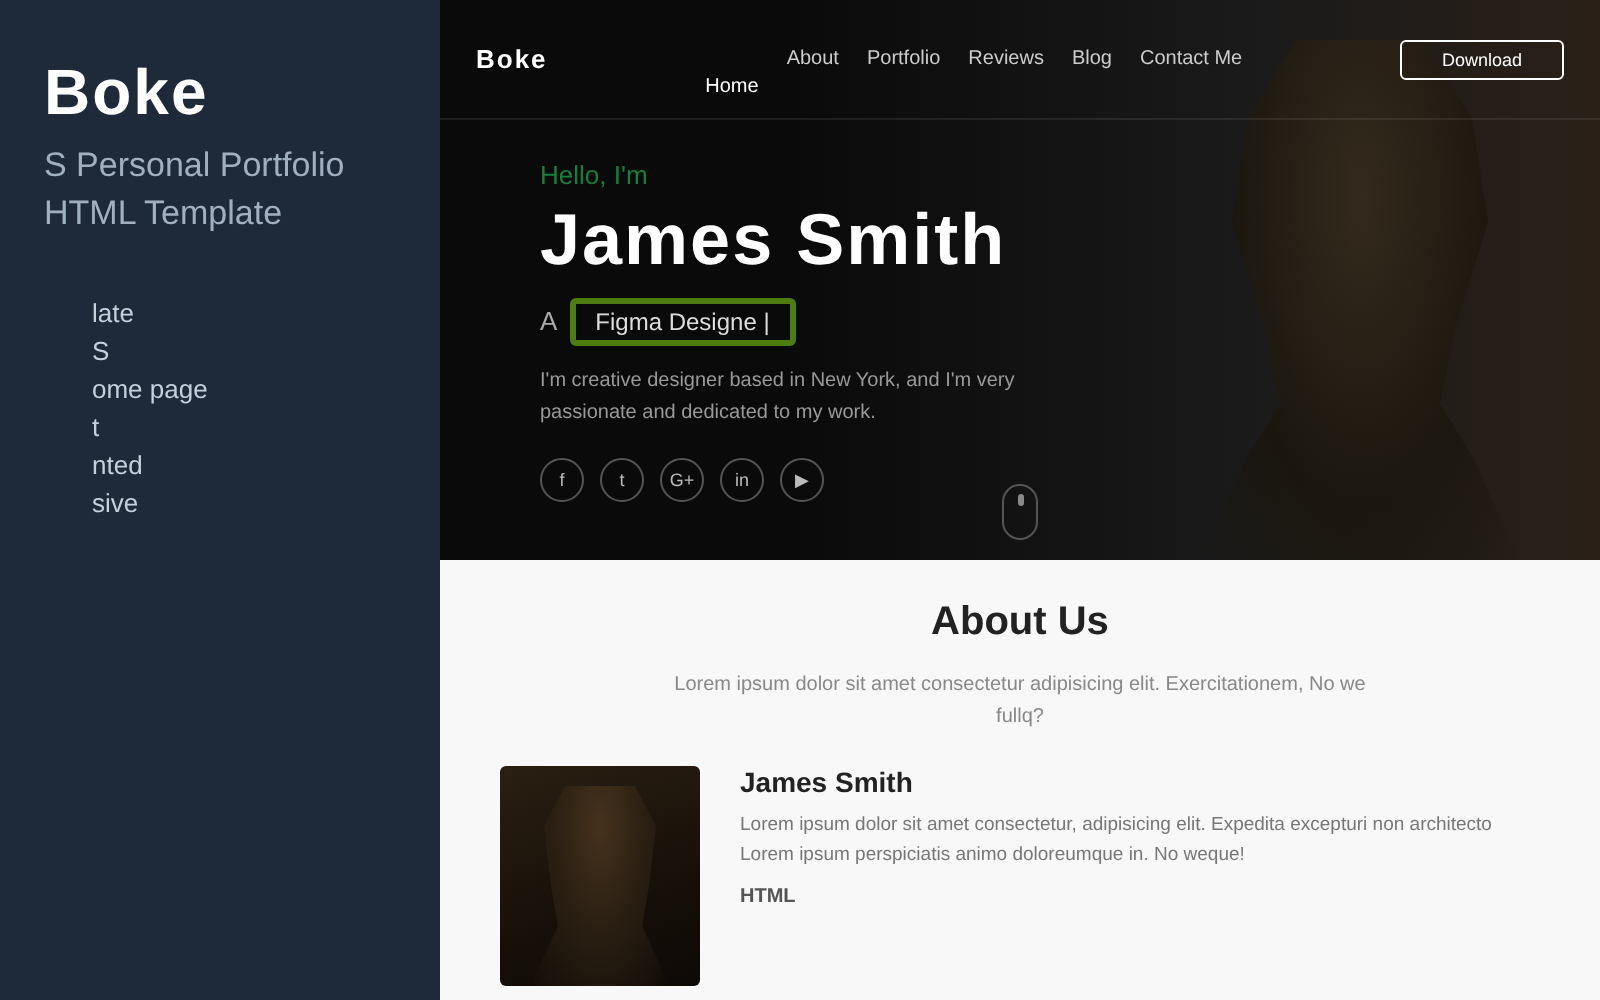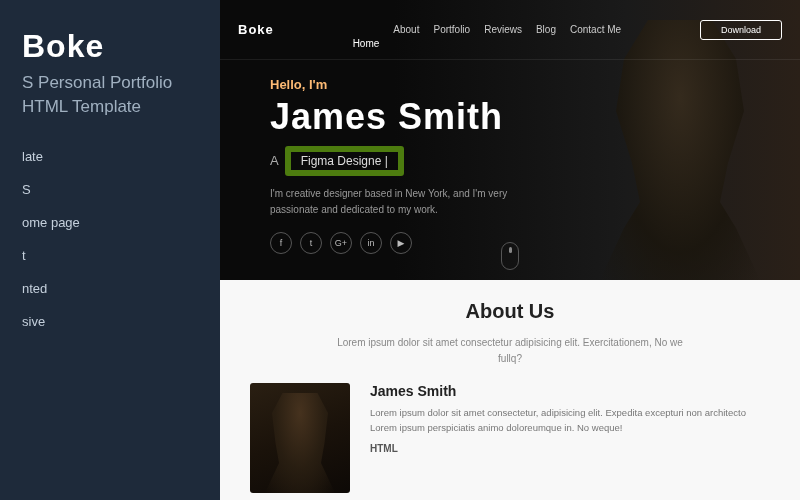--- a/index.html
+++ b/index.html
@@ -25,21 +25,21 @@
     .left-panel .brand-subtitle {
       font-size: 17px;
       color: #a0b0c0;
       margin-bottom: 28px;
       line-height: 1.4;
     }
     .left-panel .nav-list {
       list-style: none;
       display: flex;
       flex-direction: column;
-      gap: 14px;
+      margin-left: 24px;
     }
     .left-panel .nav-list li {
       font-size: 13px;
       color: #c5d0dc;
       cursor: pointer;
       padding: 2px 0;
     }
 
     
     .right-panel {
@@ -119,45 +119,44 @@
     .hero-content {
       position: relative;
       z-index: 10;
       flex: 1;
       display: flex;
       flex-direction: column;
       justify-content: center;
       padding: 10px 30px 20px 50px;
     }
     .hero-hello {
-      color: #fdba74;
+      color: #15803d;
       font-size: 13px;
       margin-bottom: 4px;
-      font-weight: bold;
     }
     .hero-name {
       color: #fff;
       font-size: 36px;
       font-weight: 900;
       margin-bottom: 8px;
       letter-spacing: 1px;
     }
     .hero-role {
       display: flex;
       align-items: center;
       gap: 6px;
       margin-bottom: 10px;
     }
     .hero-role-prefix {
       color: #aaa;
       font-size: 13px;
     }
     .hero-role-badge {
       background: transparent;
-      border: 6px solid #4d7c0f;
+      border: 3px solid #4d7c0f;
       color: #ddd;
       font-size: 12px;
       padding: 2px 10px;
       border-radius: 3px;
     }
     .hero-desc {
       color: #999;
       font-size: 10px;
       max-width: 280px;
       line-height: 1.6;

